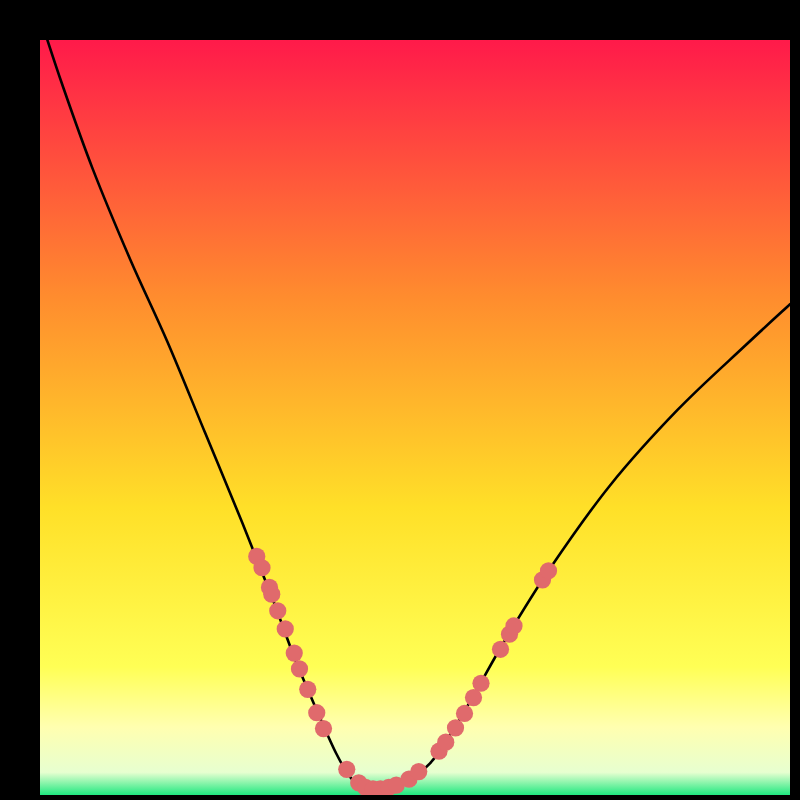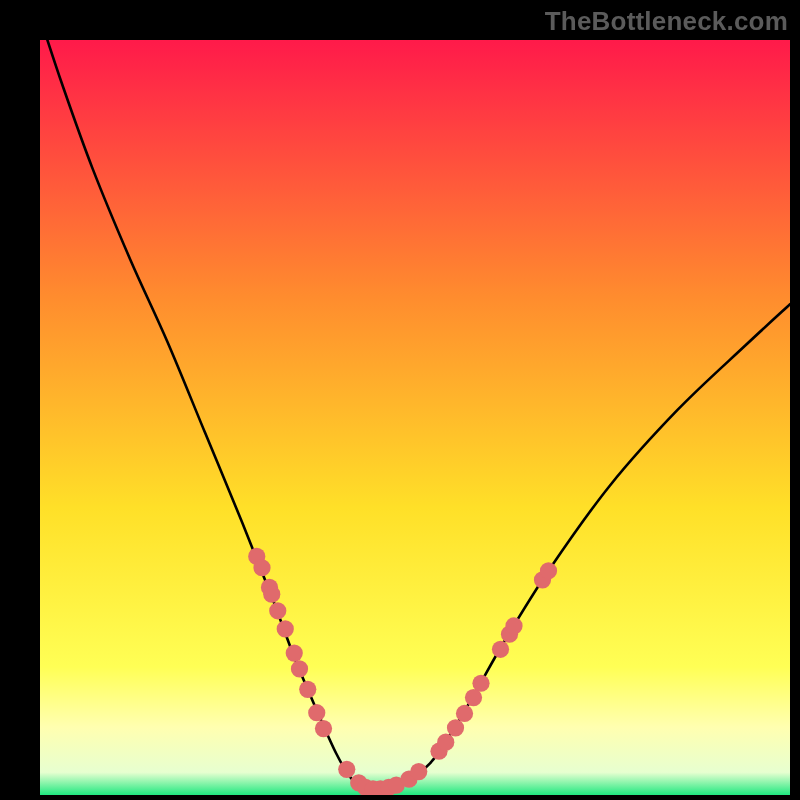--- a/index.html
+++ b/index.html
@@ -37,21 +37,20 @@
     letter-spacing: 0.2px;
   }
   svg {
     display: block;
   }
 </style>
 </head>
 <body>
 
 <div class="frame">
-  <div class="watermark">TheBottleneck.com</div>
 
   <div class="plot-area">
     <svg id="chart-svg" viewBox="0 0 750 755" width="750" height="755" preserveAspectRatio="none">
       <defs>
         <linearGradient id="bg-grad" x1="0" y1="0" x2="0" y2="1">
           <stop id="g0" offset="0%" stop-color="#ff1a4a"></stop>
           <stop id="g1" offset="34%" stop-color="#ff8c2e"></stop>
           <stop id="g2" offset="62%" stop-color="#ffe028"></stop>
           <stop id="g3" offset="83%" stop-color="#ffff55"></stop>
           <stop id="g4" offset="91%" stop-color="#ffffb0"></stop>

